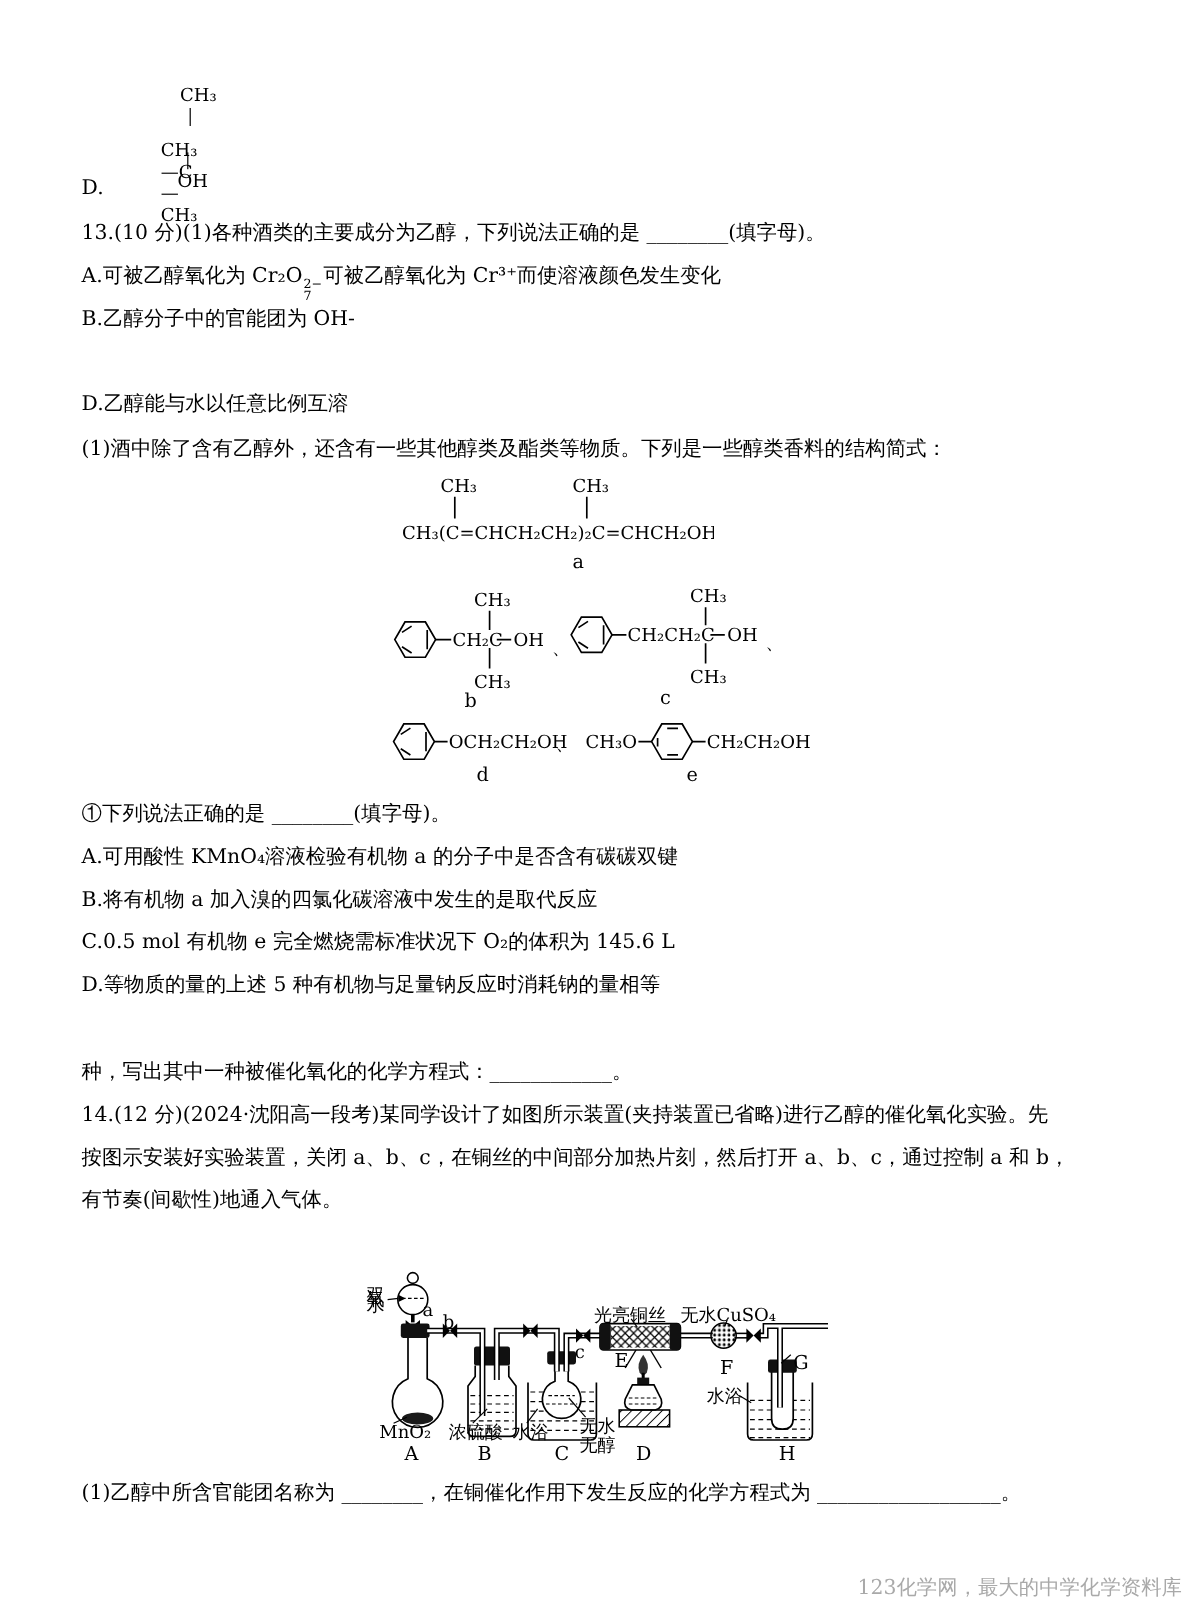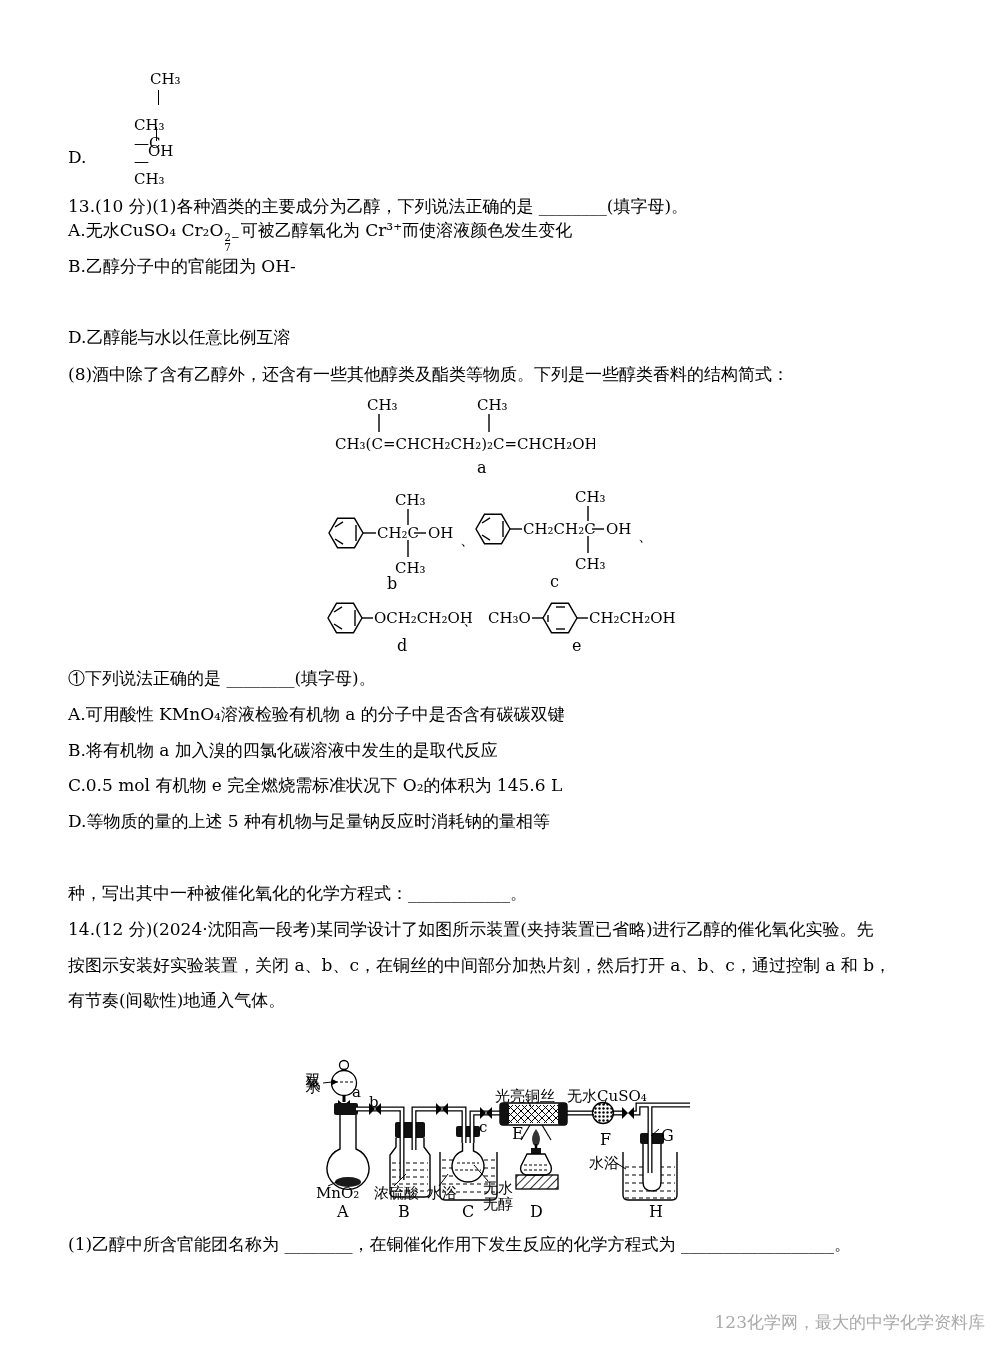--- a/index.html
+++ b/index.html
@@ -29,28 +29,28 @@
 
   <div class="struct" style="left:0;top:0;">
     <span class="sttxt" style="position:absolute;left:150px;top:70px;">CH₃</span>
     <div class="vline" style="left:158px;top:90px;height:15px;"></div>
     <span class="sttxt" style="position:absolute;left:101px;top:116px;margin-left:33px;">CH₃—C—CH₃</span>
     <div class="vline" style="left:156px;top:127px;height:14px;"></div>
     <span class="sttxt" style="position:absolute;left:148px;top:142px;">OH</span>
     <span style="position:absolute;left:68px;top:147px;font-size:17px;">D.</span>
   </div>
 
-  <div class="line" style="top:184px;margin-top:12px;">13.(10 分)(1)各种酒类的主要成分为乙醇，下列说法正确的是 ________(填字母)。</div>
-  <div class="line" style="top:220px;"><span>A.无水CuSO₄ Cr₂O</span><span class="stack">
+  <div class="line" style="top:184px;">13.(10 分)(1)各种酒类的主要成分为乙醇，下列说法正确的是 ________(填字母)。</div>
+  <div class="line" style="top:220px;"><span>A.可被乙醇氧化为 Cr₂O</span><span class="stack">
         <span>2−</span>
         <span>7</span>
       </span><span>可被乙醇氧化为 Cr³⁺而使溶液颜色发生变化</span></div>
   <div class="line" style="top:256px;">B.乙醇分子中的官能团为 OH-</div>
   <div class="line" style="top:327px;">D.乙醇能与水以任意比例互溶</div>
-  <div class="line" style="top:364px;">(8)酒中除了含有乙醇外，还含有一些其他醇类及酯类等物质。下列是一些醇类香料的结构简式：</div>
+  <div class="line" style="top:364px;">(1)酒中除了含有乙醇外，还含有一些其他醇类及酯类等物质。下列是一些醇类香料的结构简式：</div>
 
   <div class="struct" style="left:335px;top:393px;">
     <svg width="260" height="85" viewBox="0 0 260 85">
       <text class="st" x="32" y="17">CH₃</text>
       <line x1="44" y1="21" x2="44" y2="39" stroke="#000" stroke-width="1.4"></line>
       <text class="st" x="142" y="17">CH₃</text>
       <line x1="154" y1="21" x2="154" y2="39" stroke="#000" stroke-width="1.4"></line>
       <text class="st" x="0" y="56">CH₃(C=CHCH₂CH₂)₂C=CHCH₂OH、</text>
       <text class="lb" x="142" y="80">a</text>
     </svg>

